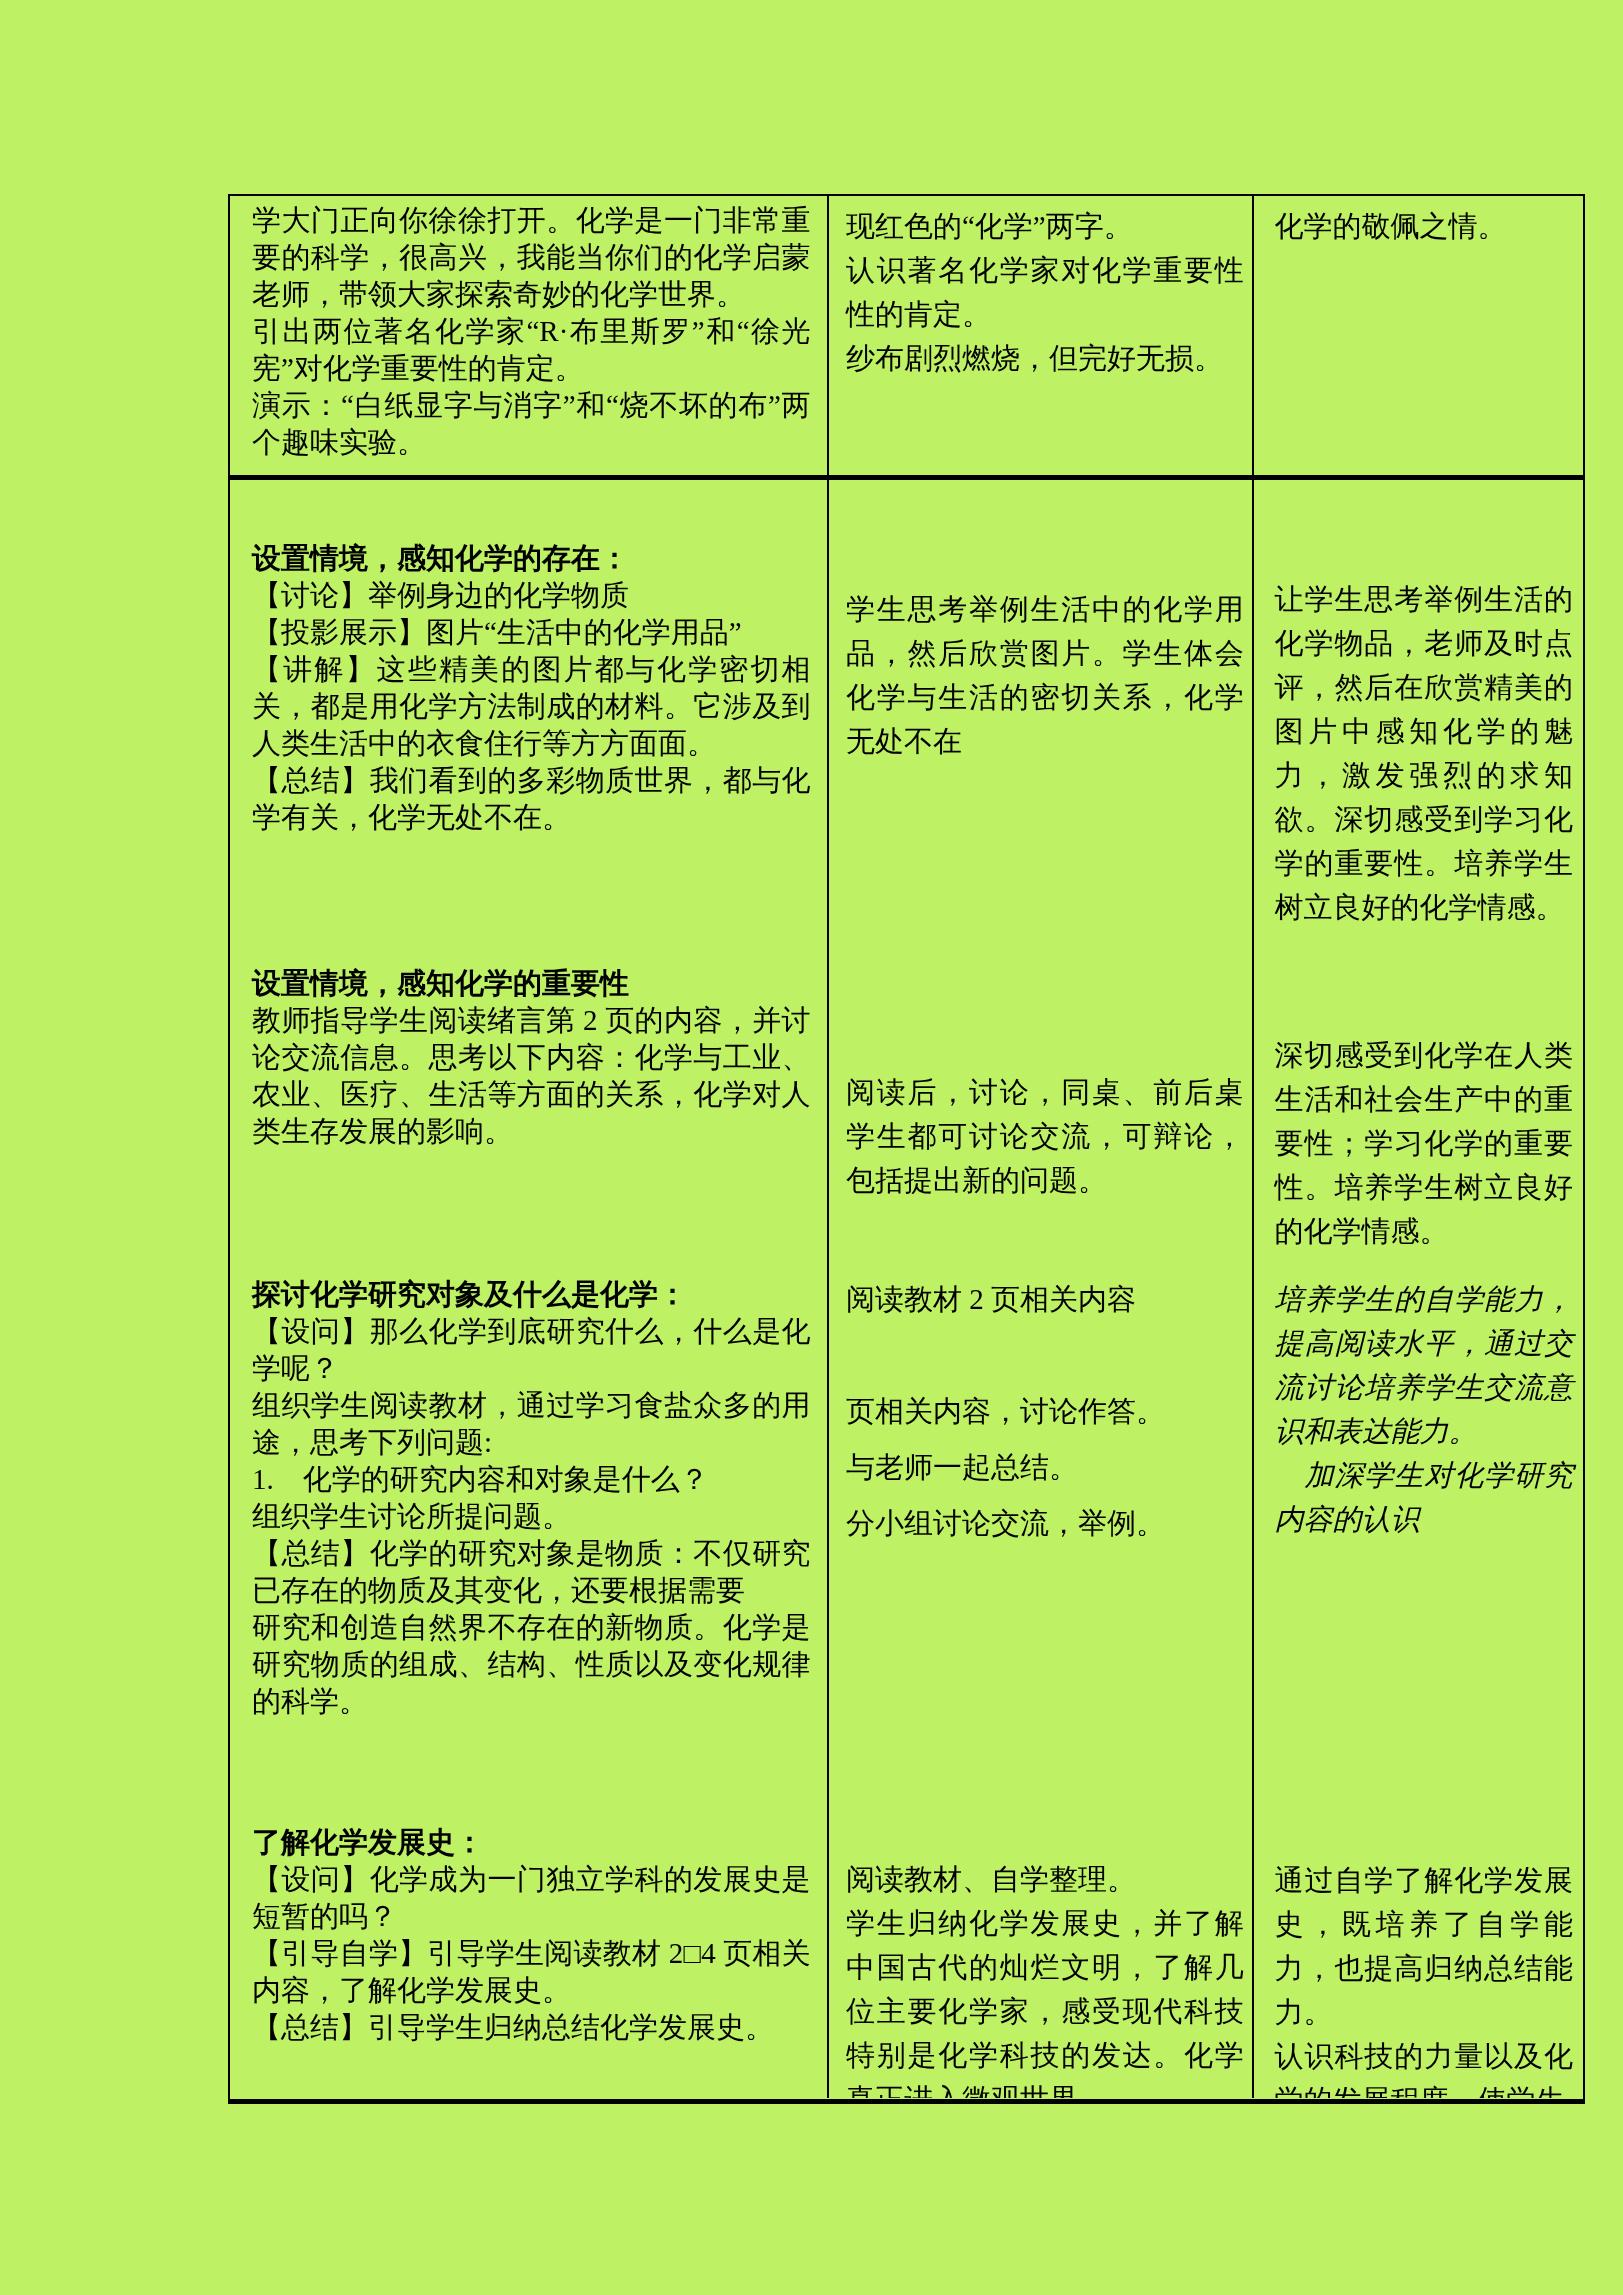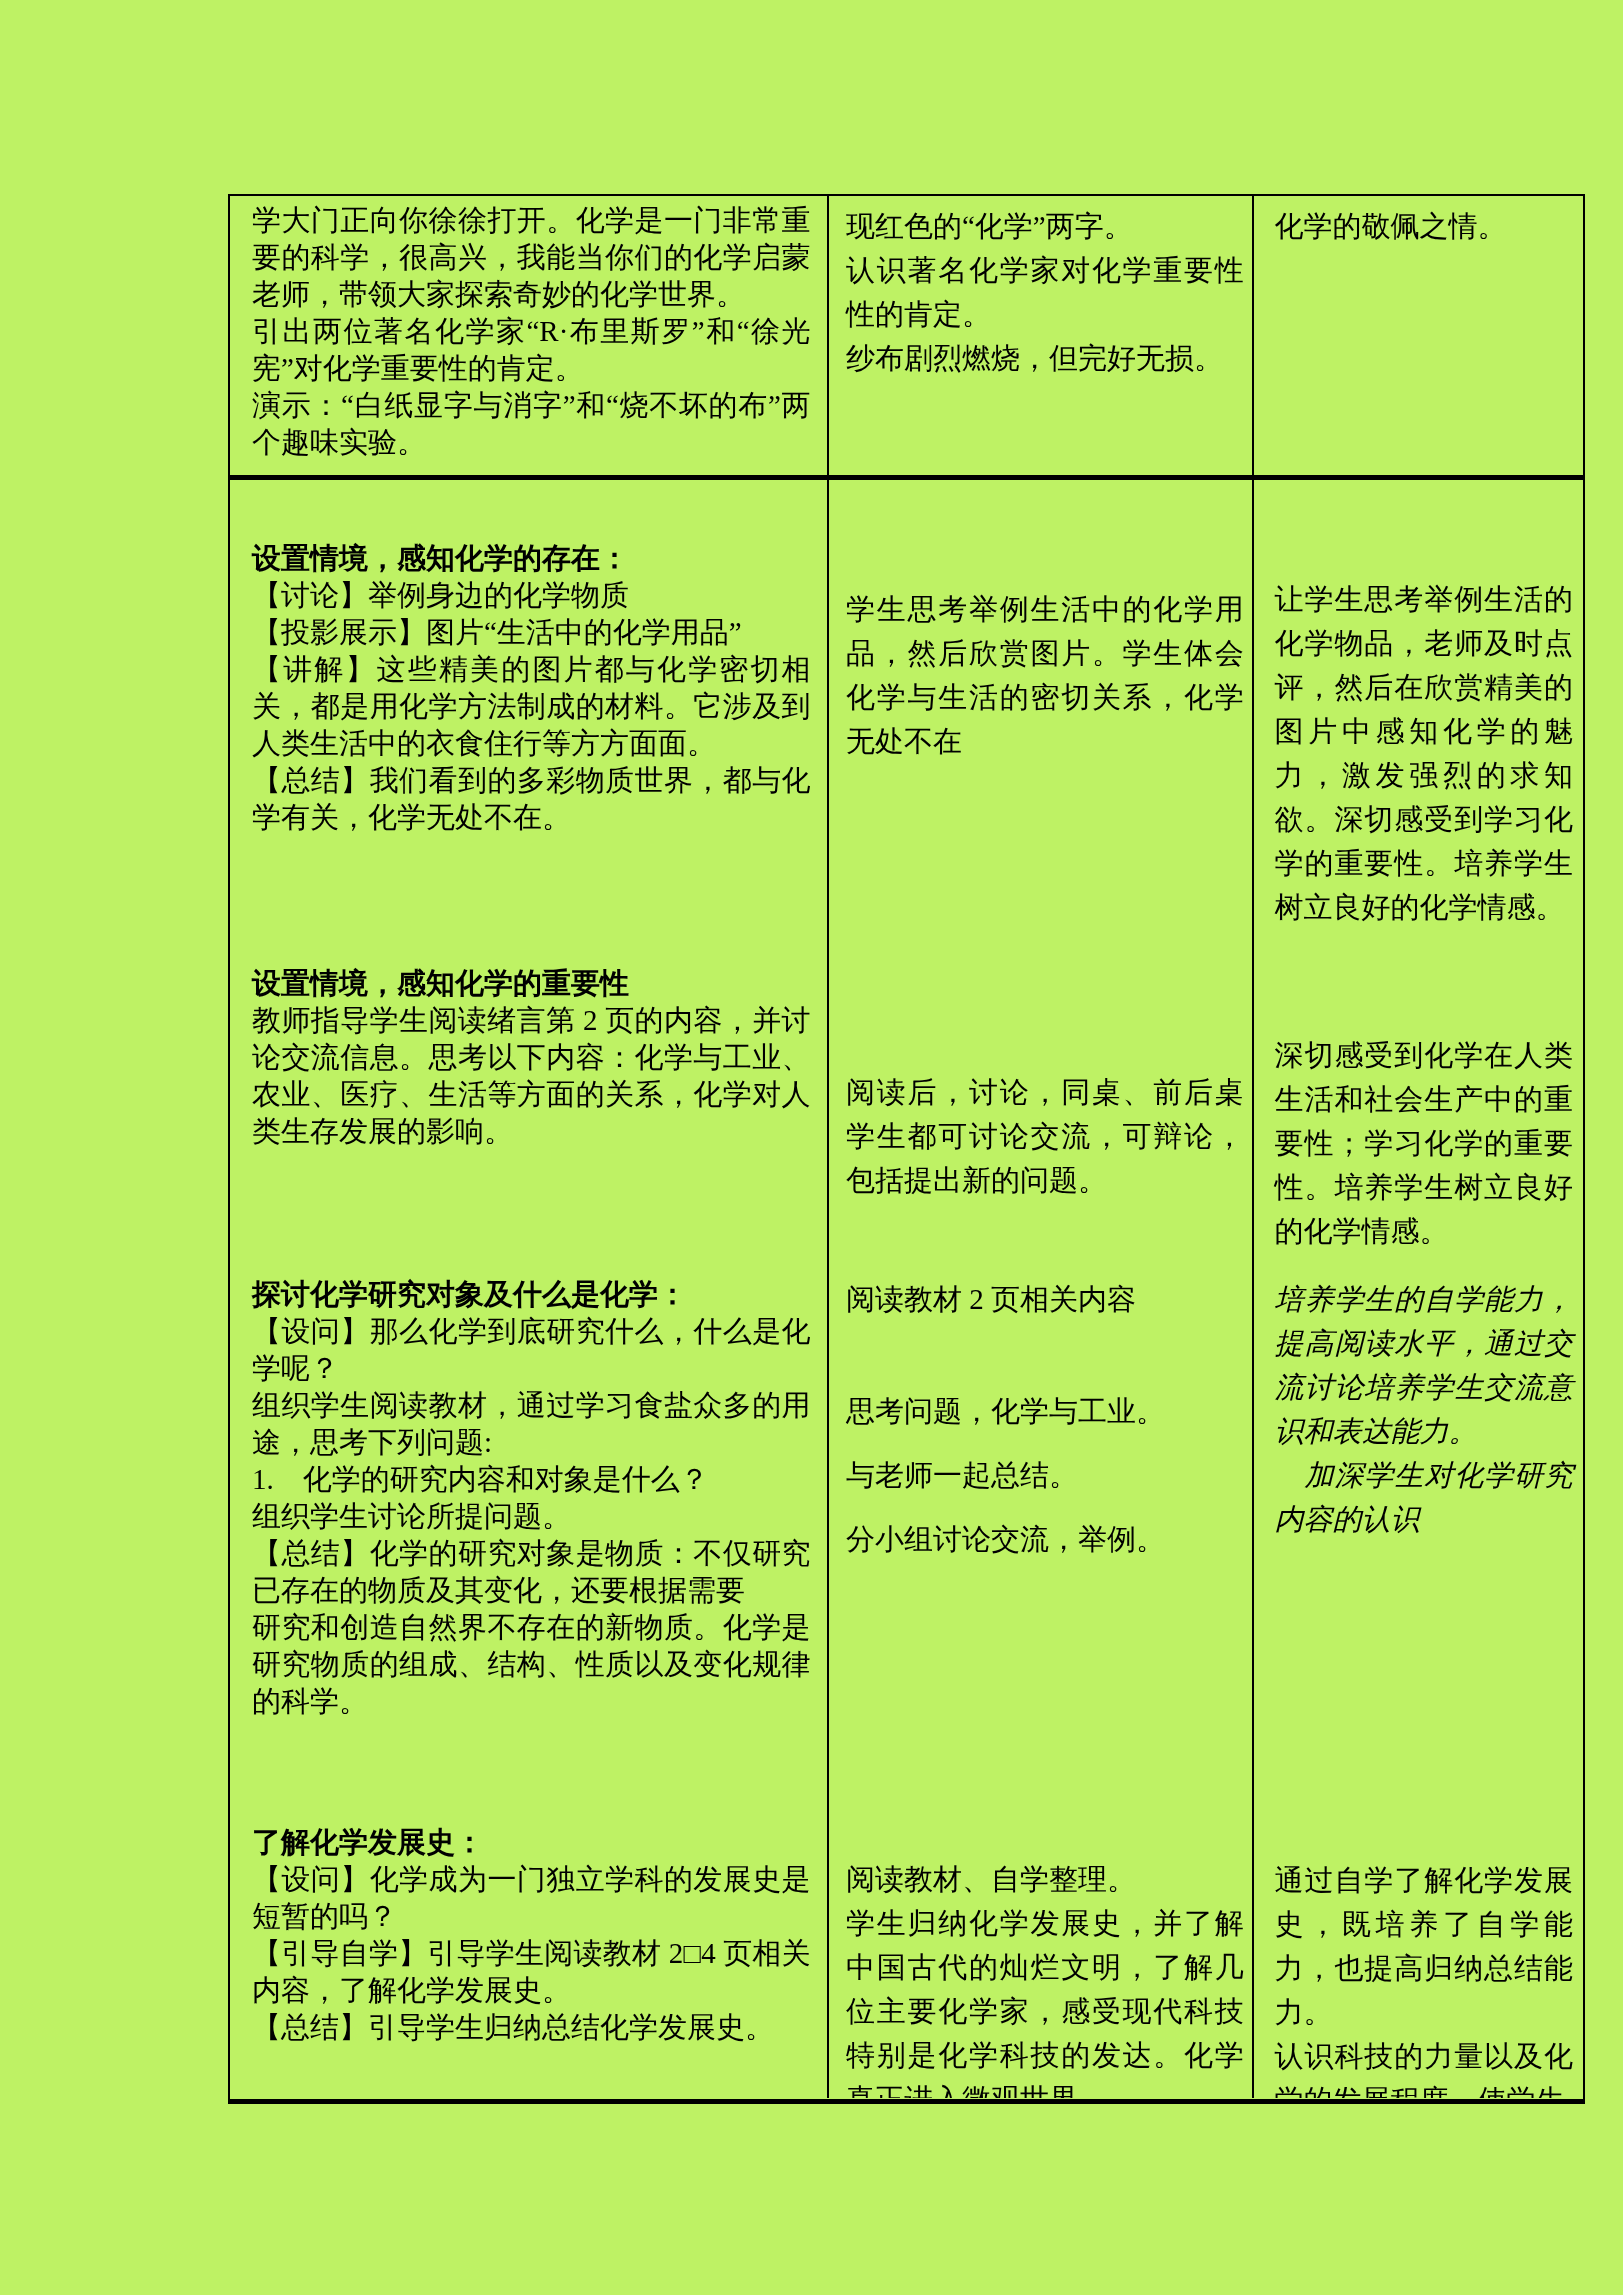--- a/index.html
+++ b/index.html
@@ -60,21 +60,21 @@
   .r4.c0 { padding-top: 0px; }
   .r4.c1 { padding-top: 33px; }
   .r4.c2 { padding-top: 34px; }
 
   p {
     margin: 0;
     white-space: pre-wrap;
   }
   .heading { font-weight: bold; }
   .gap-xl { margin-top: 68px; }
-  .gap-sm { margin-top: 20px; }
+  .gap-sm { margin-top: 12px; }
 </style>
 </head>
 <body>
 
 <div class="page">
   <div class="lesson-table">
 
     <div class="cell r0 c0">
       <p>学大门正向你徐徐打开。化学是一门非常重要的科学，很高兴，我能当你们的化学启蒙老师，带领大家探索奇妙的化学世界。</p>
       <p>引出两位著名化学家“R·布里斯罗”和“徐光宪”对化学重要性的肯定。</p>
@@ -118,21 +118,21 @@
       <p class="heading">探讨化学研究对象及什么是化学：</p>
       <p>【设问】那么化学到底研究什么，什么是化学呢？</p>
       <p>组织学生阅读教材，通过学习食盐众多的用途，思考下列问题:</p>
       <p>1.　化学的研究内容和对象是什么？</p>
       <p>组织学生讨论所提问题。</p>
       <p>【总结】化学的研究对象是物质：不仅研究已存在的物质及其变化，还要根据需要</p>
       <p>研究和创造自然界不存在的新物质。化学是研究物质的组成、结构、性质以及变化规律的科学。</p>
     </div>
     <div class="cell r3 c1">
       <p>阅读教材 2 页相关内容</p>
-      <p class="gap-xl">思考问题，化学与工业。</p>
+      <p class="gap-xl">页相关内容，讨论作答。</p>
       <p class="gap-sm">与老师一起总结。</p>
       <p class="gap-sm">分小组讨论交流，举例。</p>
     </div>
     <div class="cell r3 c2">
       <p>培养学生的自学能力，提高阅读水平，通过交流讨论培养学生交流意识和表达能力。</p>
       <p>　加深学生对化学研究内容的认识</p>
     </div>
 
     <div class="cell r4 c0">
       <p class="heading">了解化学发展史：</p>

